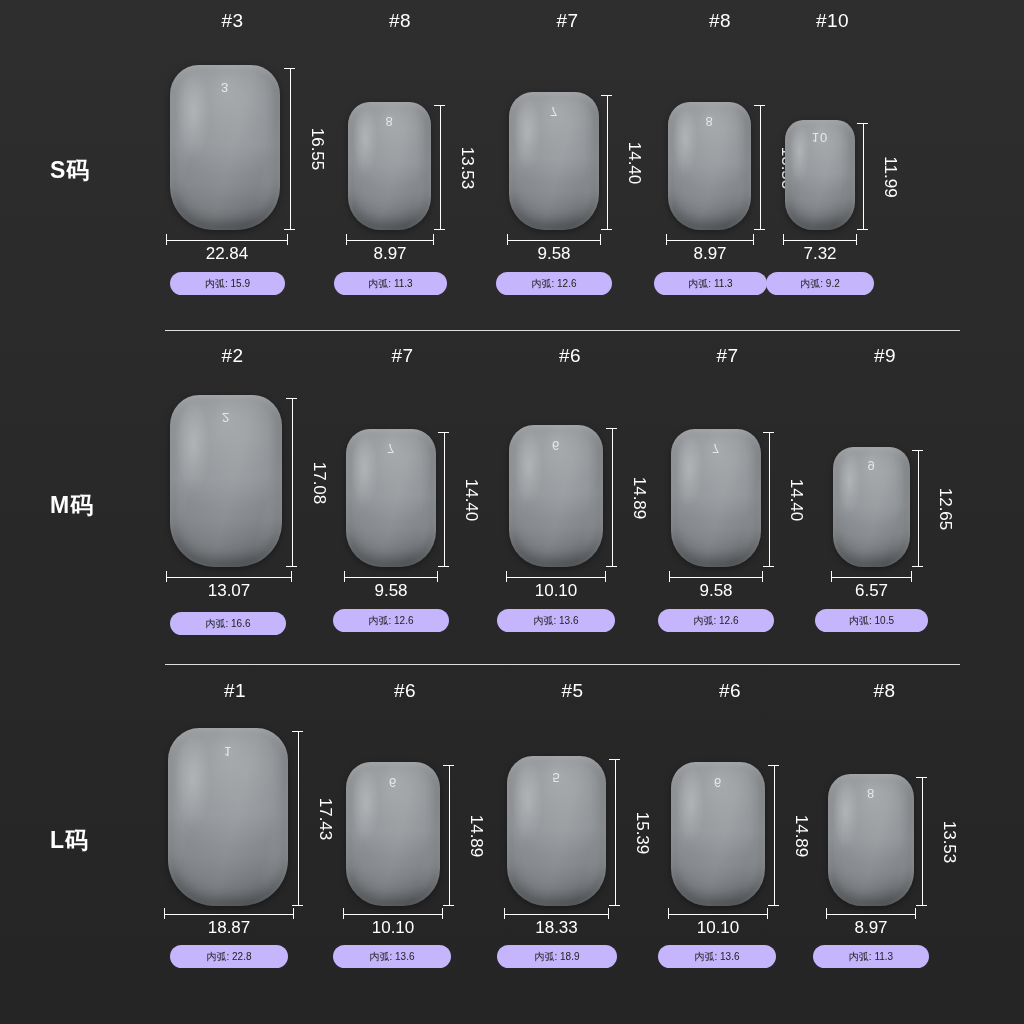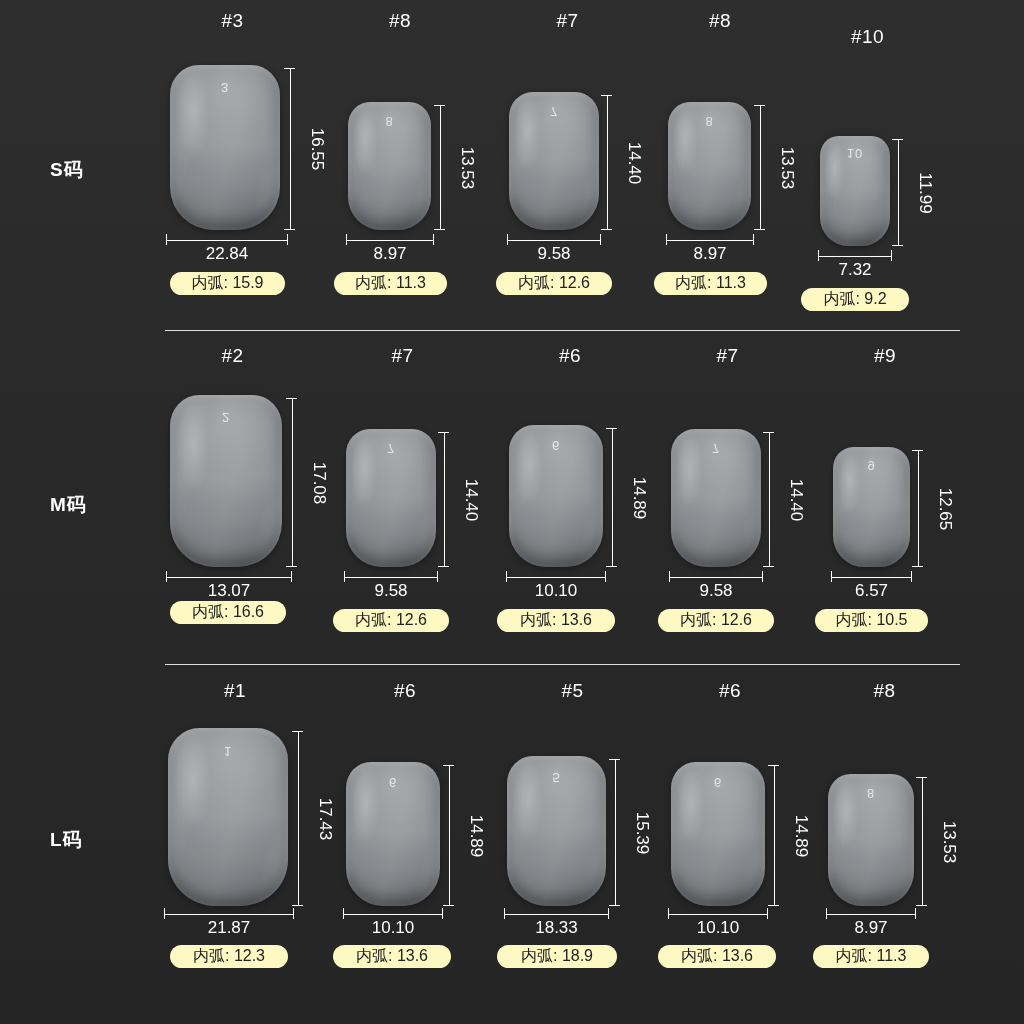--- a/index.html
+++ b/index.html
@@ -27,21 +27,21 @@
     left: 0;
     width: 1024px;
     height: 320px;
   }
   .row-label {
     position: absolute;
     left: 50px;
     top: 50%;
     transform: translateY(-50%);
     color: #ffffff;
-    font-size: 19px;
+    font-size: 23px;
     font-weight: bold;
     letter-spacing: 1px;
     white-space: nowrap;
   }
   .divider {
     position: absolute;
     left: 165px;
     width: 795px;
     height: 1px;
     background: #ffffff;
@@ -164,23 +164,23 @@
     transform-origin: center;
     color: #ffffff;
     font-size: 17px;
     white-space: nowrap;
   }
   
   .arc-pill {
     position: absolute;
     height: 23px;
     border-radius: 12px;
-    background: #fef9c3;
+    background: #c4b5fd;
     color: #222222;
-    font-size: 16px;
+    font-size: 10px;
     display: flex;
     align-items: center;
     justify-content: center;
     white-space: nowrap;
     padding: 0 10px;
     box-sizing: border-box;
   }
 </style>
 </head>
 <body>
@@ -272,21 +272,21 @@
       </div>
       <div class="w-measure" style="left:16px; top:228px; width:88px;">
         <div class="w-line"></div>
           <div class="w-cap left"></div>
           <div class="w-cap right"></div>
         <div class="w-text">8.97</div>
       </div>
       <div class="arc-pill" style="left:4px; top:262px; width:113px;">内弧: 11.3</div>
     </div>
 
-    <div class="cell" style="left:800px; width:135px;margin-top:16px;">
+    <div class="cell" style="left:765px; width:135px;">
       <div class="cell-title">#10</div>
       <div class="nail-wrap" style="left:20px; top:110px; width:70px; height:110px;">
         <div class="nail">
             <div class="nail-stamp">10</div>
           </div>
       </div>
       <div class="h-measure" style="left:96px; top:113px; height:107px;">
         <div class="h-line"></div>
           <div class="h-cap top"></div>
           <div class="h-cap bottom"></div>
@@ -319,21 +319,21 @@
           <div class="h-cap top"></div>
           <div class="h-cap bottom"></div>
         <div class="h-text">17.08</div>
       </div>
       <div class="w-measure" style="left:16px; top:230px; width:126px;">
         <div class="w-line"></div>
           <div class="w-cap left"></div>
           <div class="w-cap right"></div>
         <div class="w-text">13.07</div>
       </div>
-      <div class="arc-pill" style="left:20px; top:256px; width:116px;">内弧: 16.6</div>
+      <div class="arc-pill" style="left:20px; top:267px; width:116px;">内弧: 16.6</div>
     </div>
 
     <div class="cell" style="left:330px; width:145px;">
       <div class="cell-title">#7</div>
       <div class="nail-wrap" style="left:16px; top:84px; width:90px; height:138px;">
         <div class="nail">
             <div class="nail-stamp">7</div>
           </div>
       </div>
       <div class="h-measure" style="left:112px; top:87px; height:135px;">
@@ -433,23 +433,23 @@
       <div class="h-measure" style="left:146px; top:51px; height:175px;">
         <div class="h-line"></div>
           <div class="h-cap top"></div>
           <div class="h-cap bottom"></div>
         <div class="h-text">17.43</div>
       </div>
       <div class="w-measure" style="left:14px; top:232px; width:130px;">
         <div class="w-line"></div>
           <div class="w-cap left"></div>
           <div class="w-cap right"></div>
-        <div class="w-text">21.87</div>
-      </div>
-      <div class="arc-pill" style="left:20px; top:265px; width:118px;">内弧: 12.3</div>
+        <div class="w-text">18.87</div>
+      </div>
+      <div class="arc-pill" style="left:20px; top:265px; width:118px;">内弧: 22.8</div>
     </div>
 
     <div class="cell" style="left:330px; width:150px;">
       <div class="cell-title">#6</div>
       <div class="nail-wrap" style="left:16px; top:82px; width:94px; height:144px;">
         <div class="nail">
             <div class="nail-stamp">6</div>
           </div>
       </div>
       <div class="h-measure" style="left:117px; top:85px; height:141px;">

